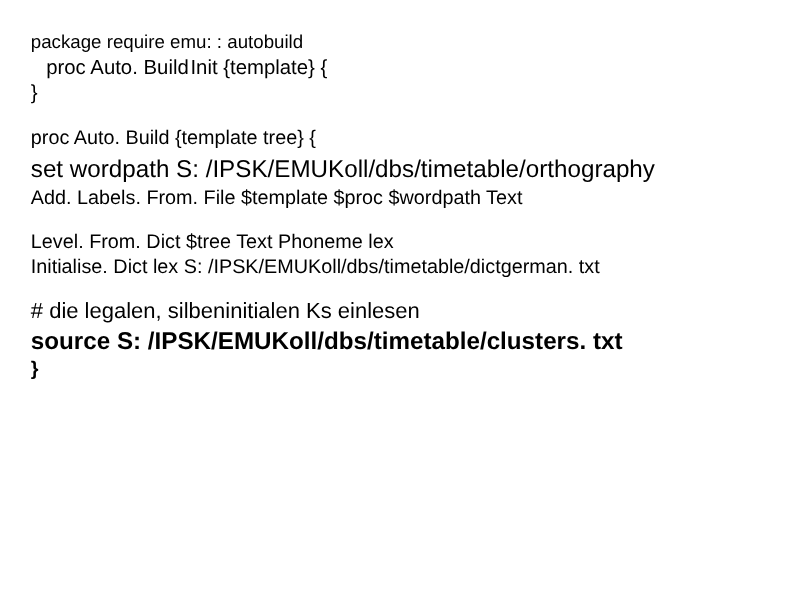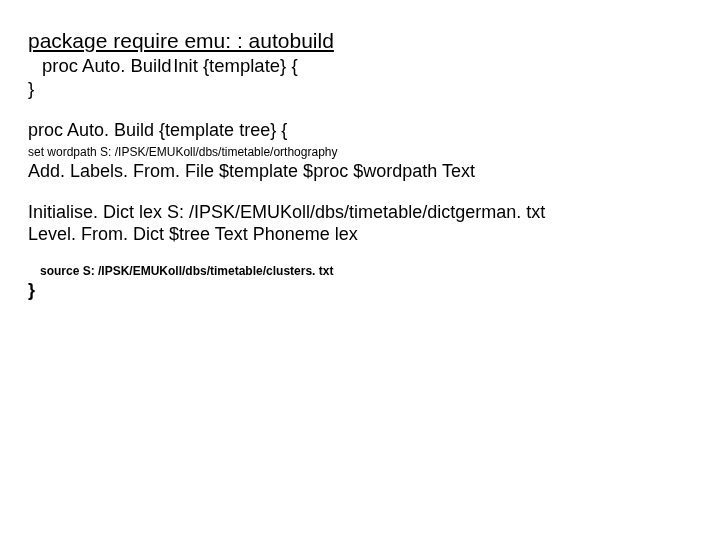--- a/index.html
+++ b/index.html
@@ -9,39 +9,40 @@
     height: 540px;
     background: #fff;
     font-family: Arial, Helvetica, sans-serif;
     color: #000;
   }
   .page {
     padding: 28px 28px 0 28px;
     font-size: 18px;
     line-height: 1.25;
   }
-  .l1 { font-size: 21px; text-decoration: underline; }
+  .l1 { font-size: 17px; }
   .l2 { font-size: 18.5px; margin-left: 14px; }
   .l3 { font-size: 18.5px; }
   .spacer-sm { height: 18px; }
   .spacer-tiny { height: 4px; }
-  .small { font-size: 12px; }
+  .small { font-size: 22px; }
   .big { font-size: 20px; }
 </style>
 </head>
 <body>
 
 <div class="page">
   <div class="l1">package require emu: : autobuild</div>
   <div class="l2">proc Auto. Build Init {template} {</div>
   <div class="l3">}</div>
   <div class="spacer-sm"></div>
   <div>proc Auto. Build {template tree} {</div>
   <div class="spacer-tiny"></div>
   <div class="small">set wordpath S: /IPSK/EMUKoll/dbs/timetable/orthography</div>
   <div>Add. Labels. From. File $template $proc $wordpath Text</div>
   <div class="spacer-sm"></div>
+  <div>Level. From. Dict $tree Text Phoneme lex</div>
   <div>Initialise. Dict lex S: /IPSK/EMUKoll/dbs/timetable/dictgerman. txt</div>
-  <div>Level. From. Dict $tree Text Phoneme lex</div>
   <div class="spacer-sm"></div>
-  <div class="small" style="font-weight:bold;margin-left:12px;">source S: /IPSK/EMUKoll/dbs/timetable/clusters. txt</div>
+  <div class="big"># die legalen, silbeninitialen Ks einlesen</div>
+  <div class="small" style="font-weight:bold;">source S: /IPSK/EMUKoll/dbs/timetable/clusters. txt</div>
   <div style="font-weight:bold;">}</div>
 </div>
 
 </body></html>

